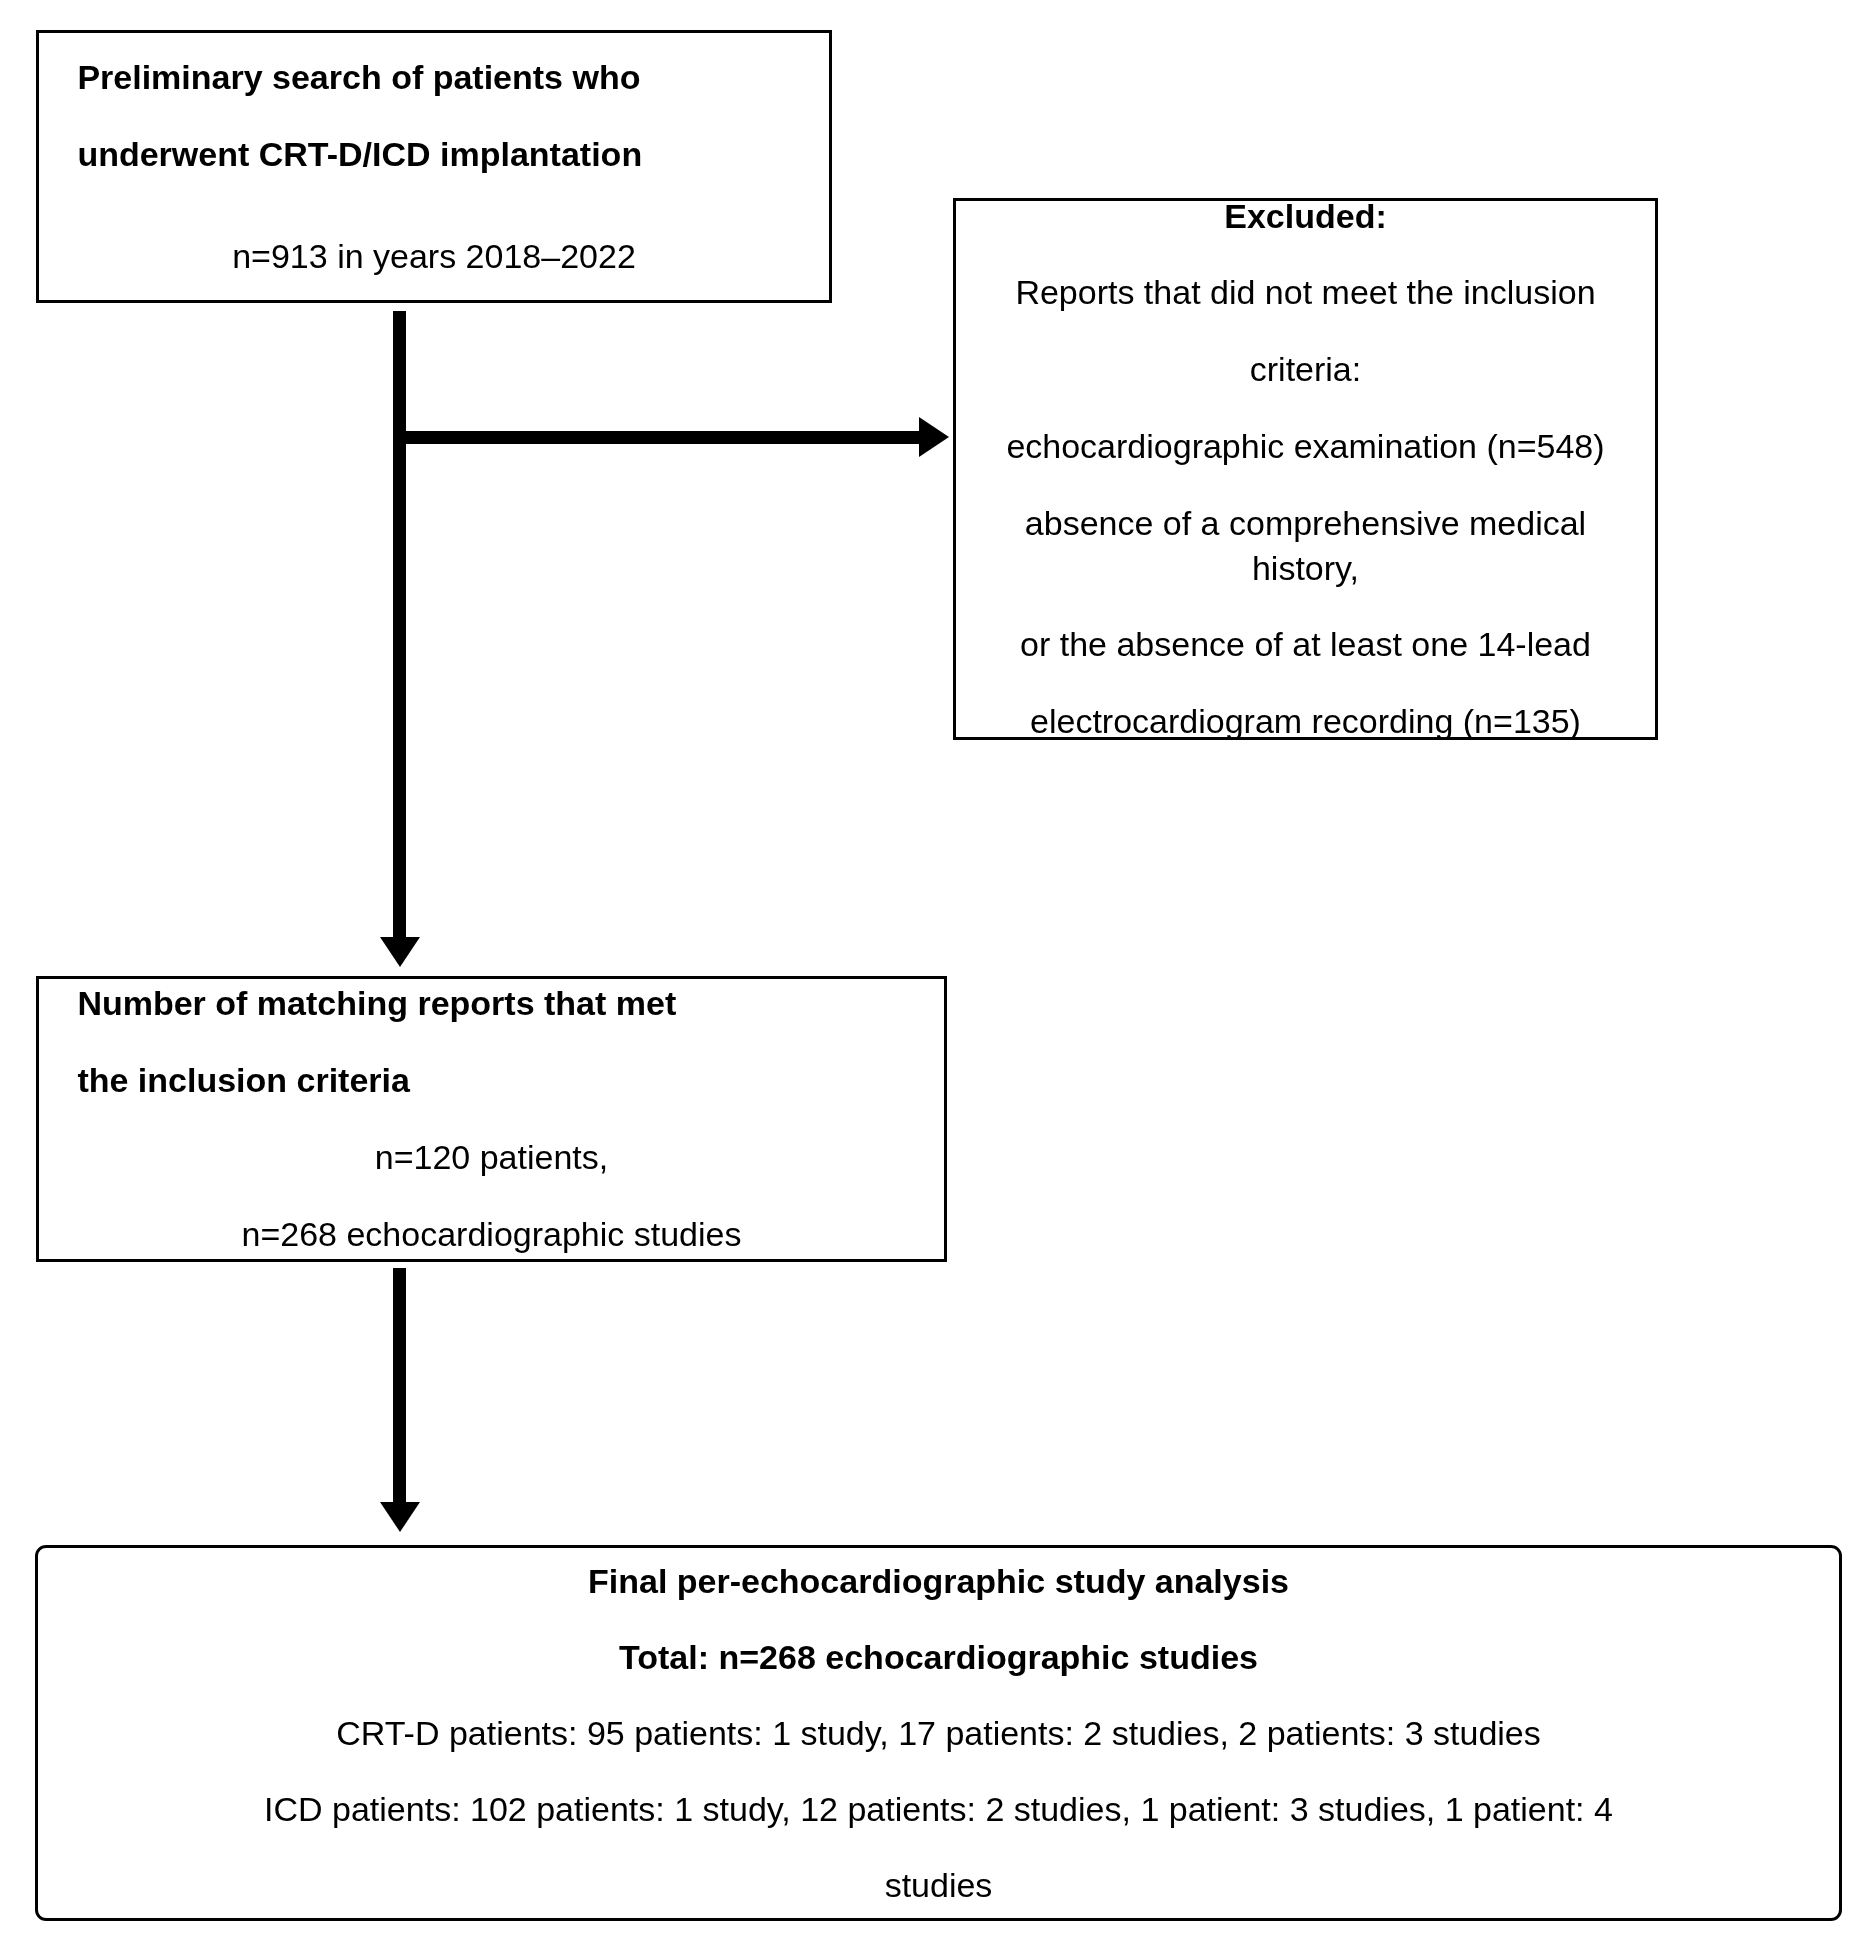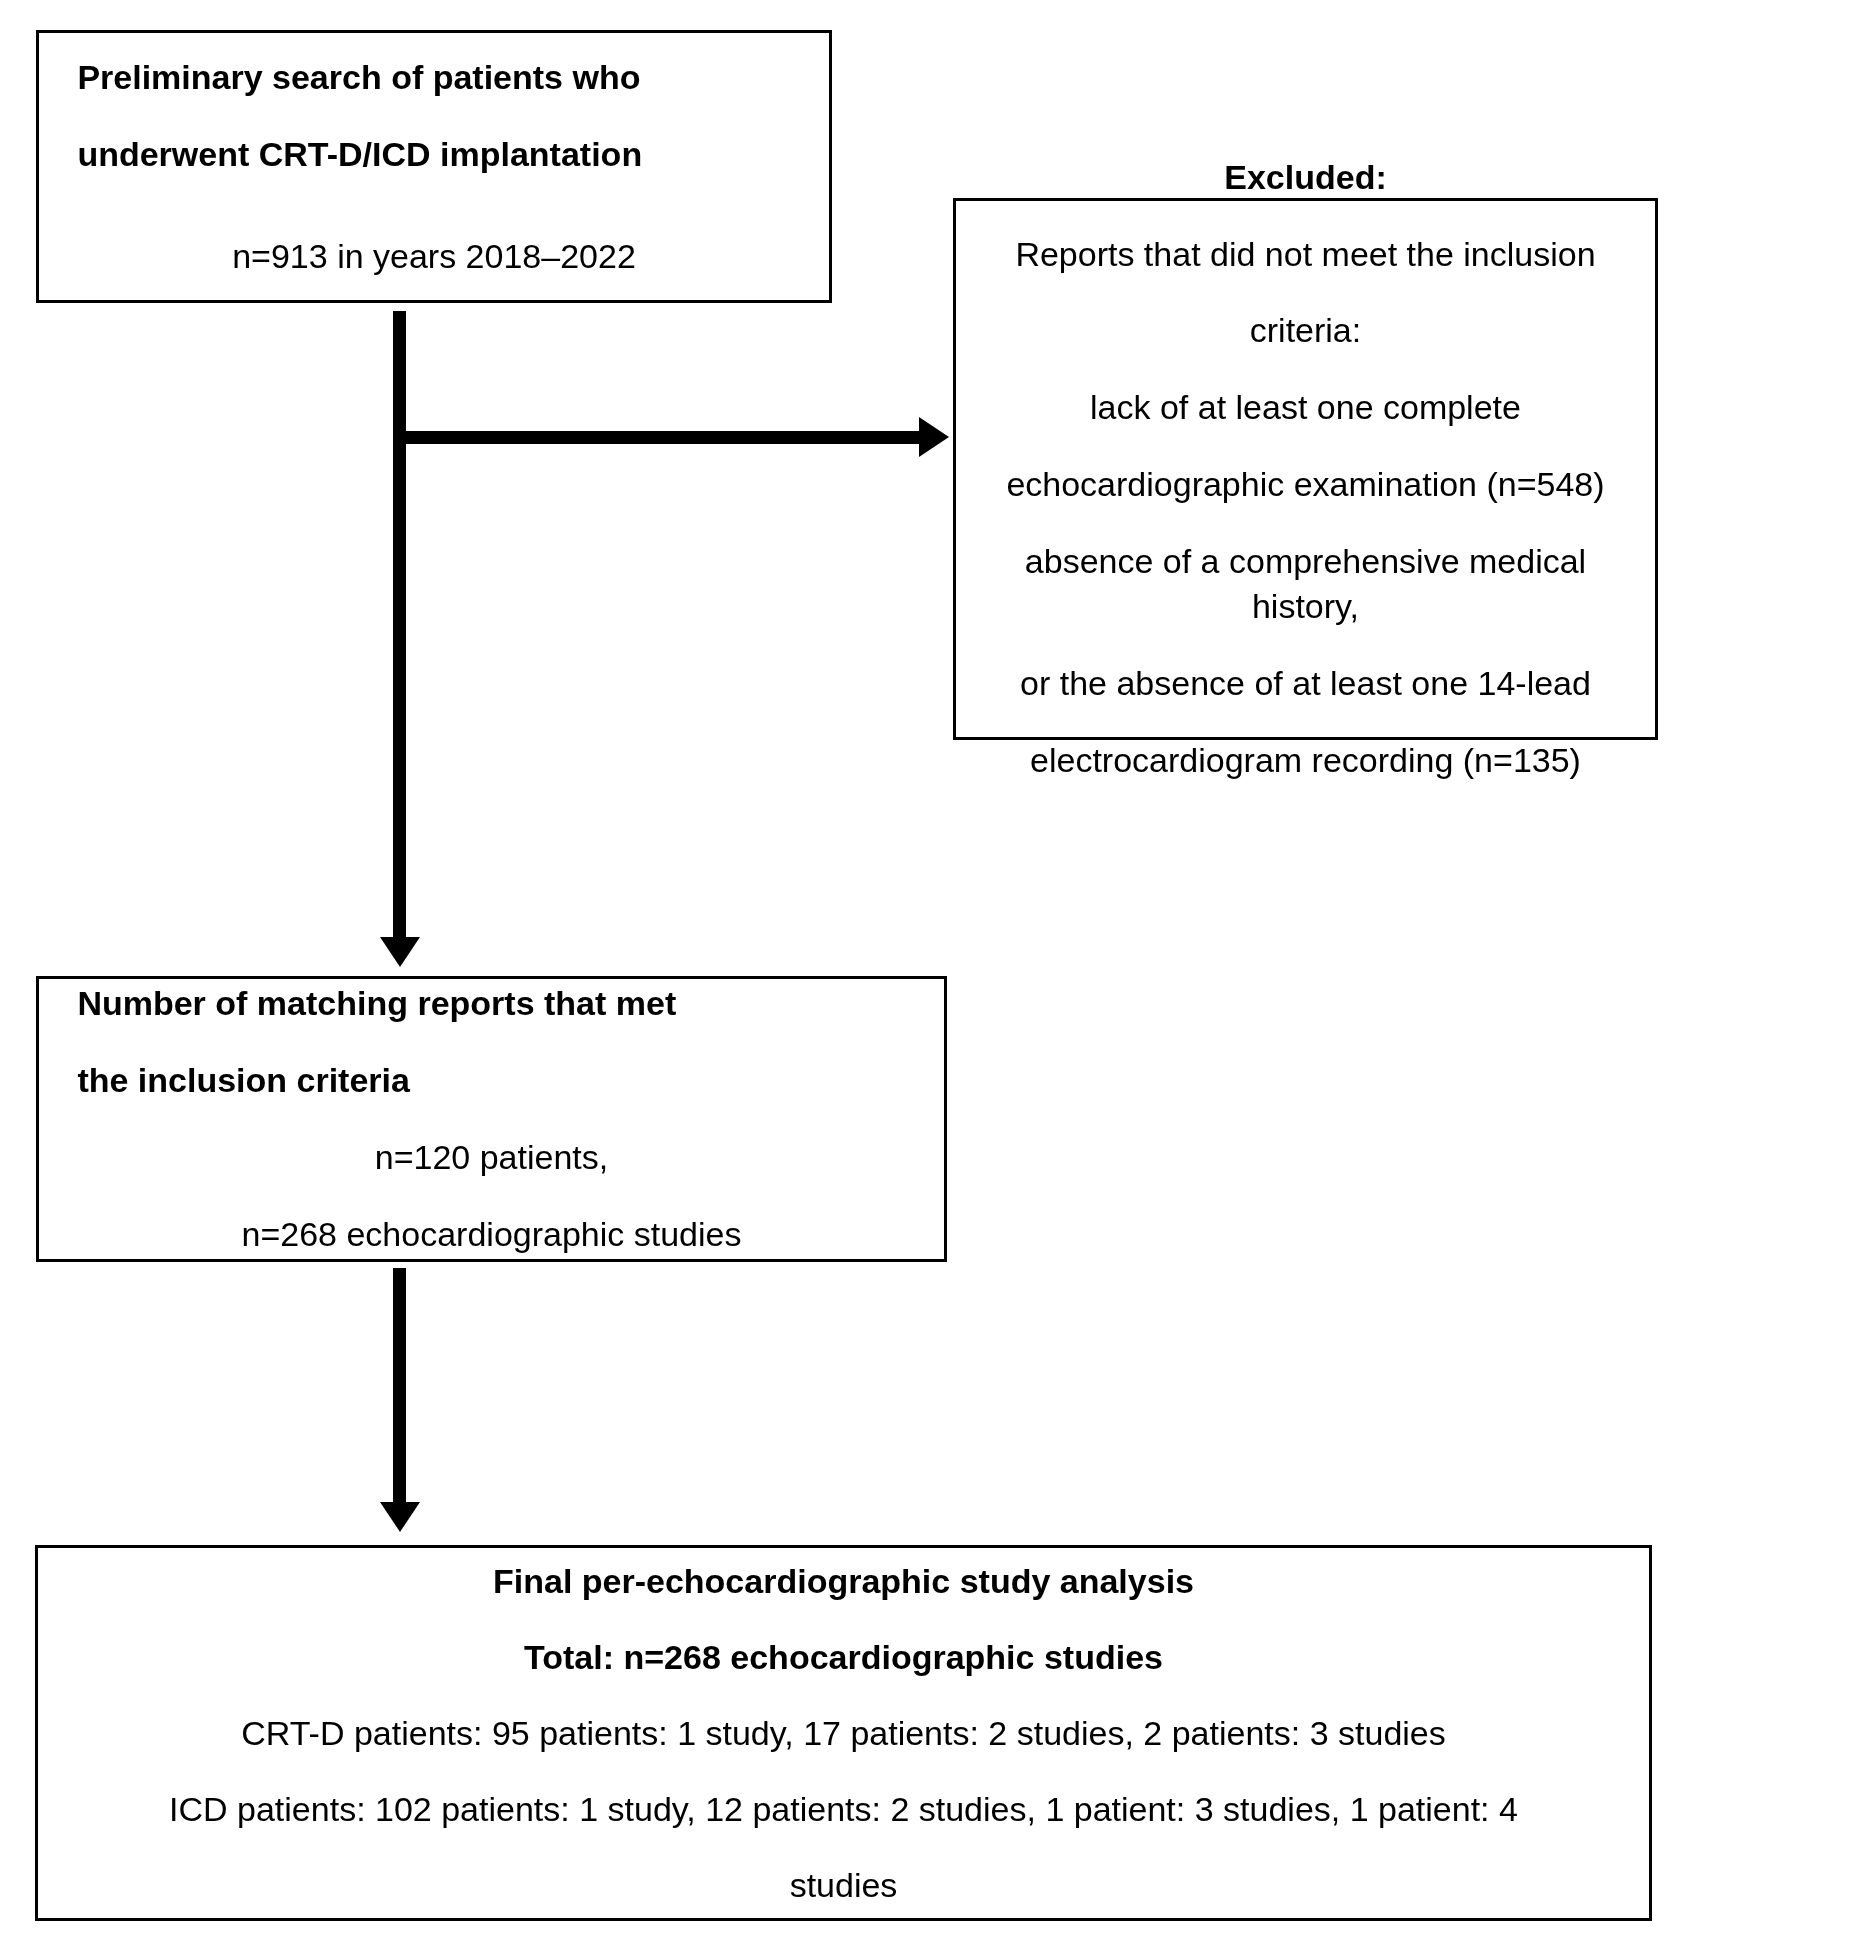--- a/index.html
+++ b/index.html
@@ -93,23 +93,24 @@
   #box-matching .sub {
     font-size: 34px;
     text-align: center;
     line-height: 1.32;
   }
 
   
   #box-final {
     left: 35px;
     top: 1545px;
-    width: 1617px;
+    width: 1807px;
     height: 376px;
     padding: 0 26px;
+    border-radius: 11px;
   }
   #box-final .heading {
     font-size: 34px;
     font-weight: bold;
     text-align: center;
   }
   #box-final .detail {
     font-size: 34px;
     text-align: center;
     line-height: 1.30;
@@ -166,21 +167,20 @@
     <div class="gap-md"></div>
     <div class="line sub">n=913 in years 2018–2022</div>
   </div>
 
   <div class="box" id="box-excluded">
     <div class="line heading">Excluded:</div>
     <div class="gap-lg"></div>
     <div class="line para">Reports that did not meet the inclusion</div>
     <div class="line para">criteria:</div>
     <div class="gap-md"></div>
-    <div class="line para">lack of at least one complete</div>
     <div class="line para">echocardiographic examination (n=548)</div>
     <div class="gap-md"></div>
     <div class="line para">absence of a comprehensive medical history,</div>
     <div class="line para">or the absence of at least one 14-lead</div>
     <div class="line para">electrocardiogram recording (n=135)</div>
   </div>
 
   <div class="box" id="box-matching">
     <div class="line title">Number of matching reports that met</div>
     <div class="line title">the inclusion criteria</div>

